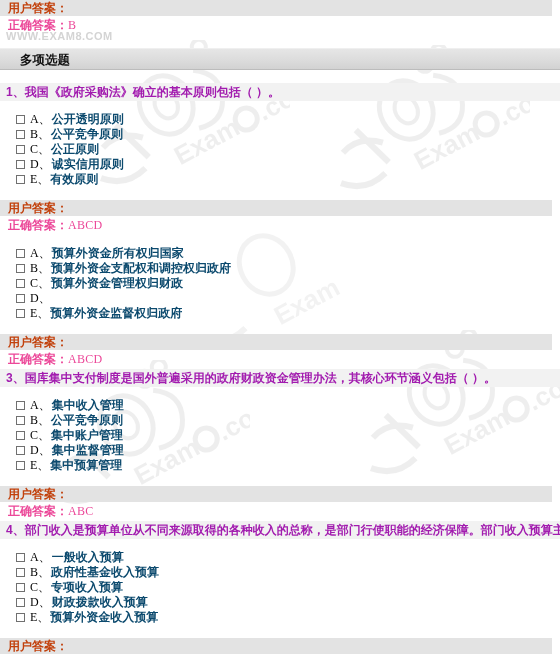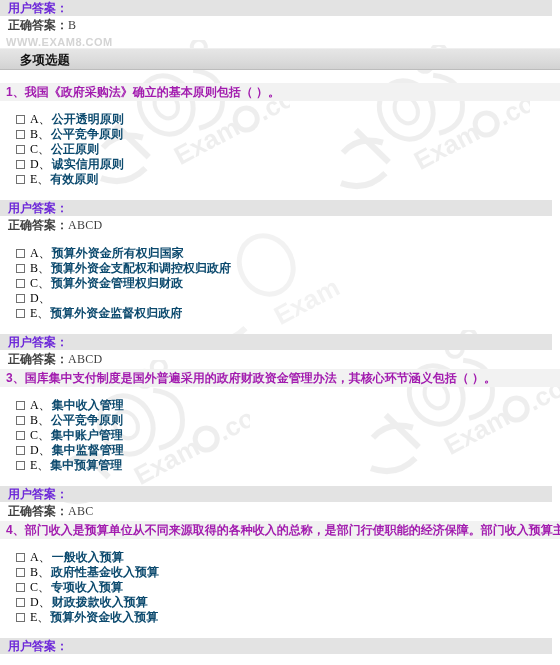--- a/index.html
+++ b/index.html
@@ -41,33 +41,33 @@
     width: 560px;
   }
 
   .answer-band {
     background: #e3e3e3;
     height: 16px;
     line-height: 16px;
     padding-left: 8px;
     font-size: 12px;
     font-weight: bold;
-    color: #6d28d9;
+    color: #c2410c;
     width: 552px;
     box-sizing: border-box;
   }
   .answer-band .lbl { background: transparent; }
 
   .correct-row {
     height: 19px;
     line-height: 19px;
     padding-left: 8px;
     font-size: 12px;
     font-weight: bold;
-    color: #404040;
+    color: #ec4899;
     background: transparent;
   }
   .correct-row .val {
     font-family: "Liberation Serif", "DejaVu Serif", serif;
     font-weight: normal;
     font-size: 12px;
     letter-spacing: 0.3px;
   }
   .spacer-md { height: 13px; }
   .spacer-opt { height: 11px; }
@@ -220,21 +220,21 @@
       <g fill="none" stroke="#b0b0b0" stroke-width="4" transform="rotate(-28 115 75)">
         <path d="M20 96 q18 20 44 12" stroke-width="6"></path>
         <ellipse cx="112" cy="62" rx="26" ry="30" stroke-width="5"></ellipse>
       </g>
       <g fill="#b0b0b0" transform="rotate(-28 115 75)">
         <text x="96" y="122" font-family="Liberation Sans, sans-serif" font-size="26" font-weight="bold">Exam</text>
       </g>
     </svg>
   </div>
 
-  <div style="position:absolute; left:6px; top:36px; font-size:11px; font-weight:bold;
+  <div style="position:absolute; left:6px; top:30px; font-size:11px; font-weight:bold;
               color:#d4d4d4; letter-spacing:0.5px; font-family:'Liberation Sans', sans-serif;">
     <span>WWW.EXAM8.COM</span>
   </div>
 </div>
 
 <div id="content">
 
   <div class="answer-band">
     <span class="lbl">用户答案：</span><span></span>
   </div>

